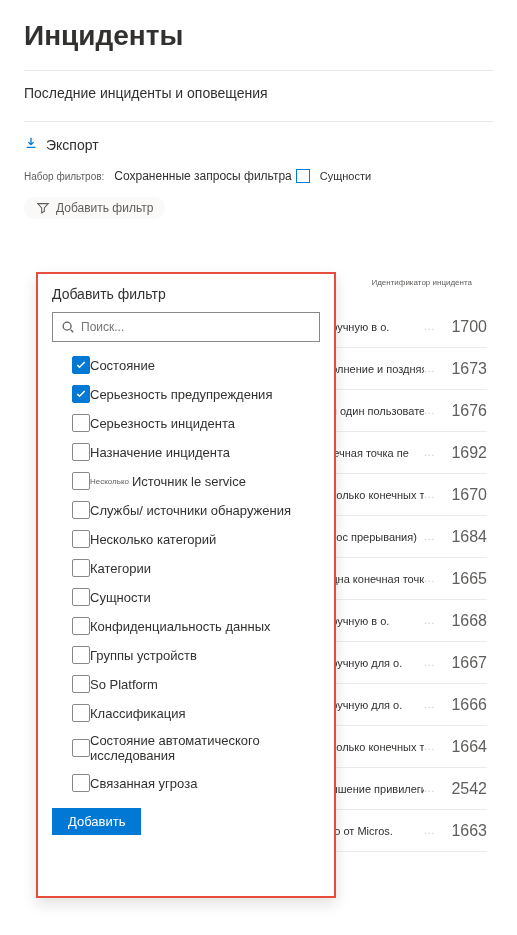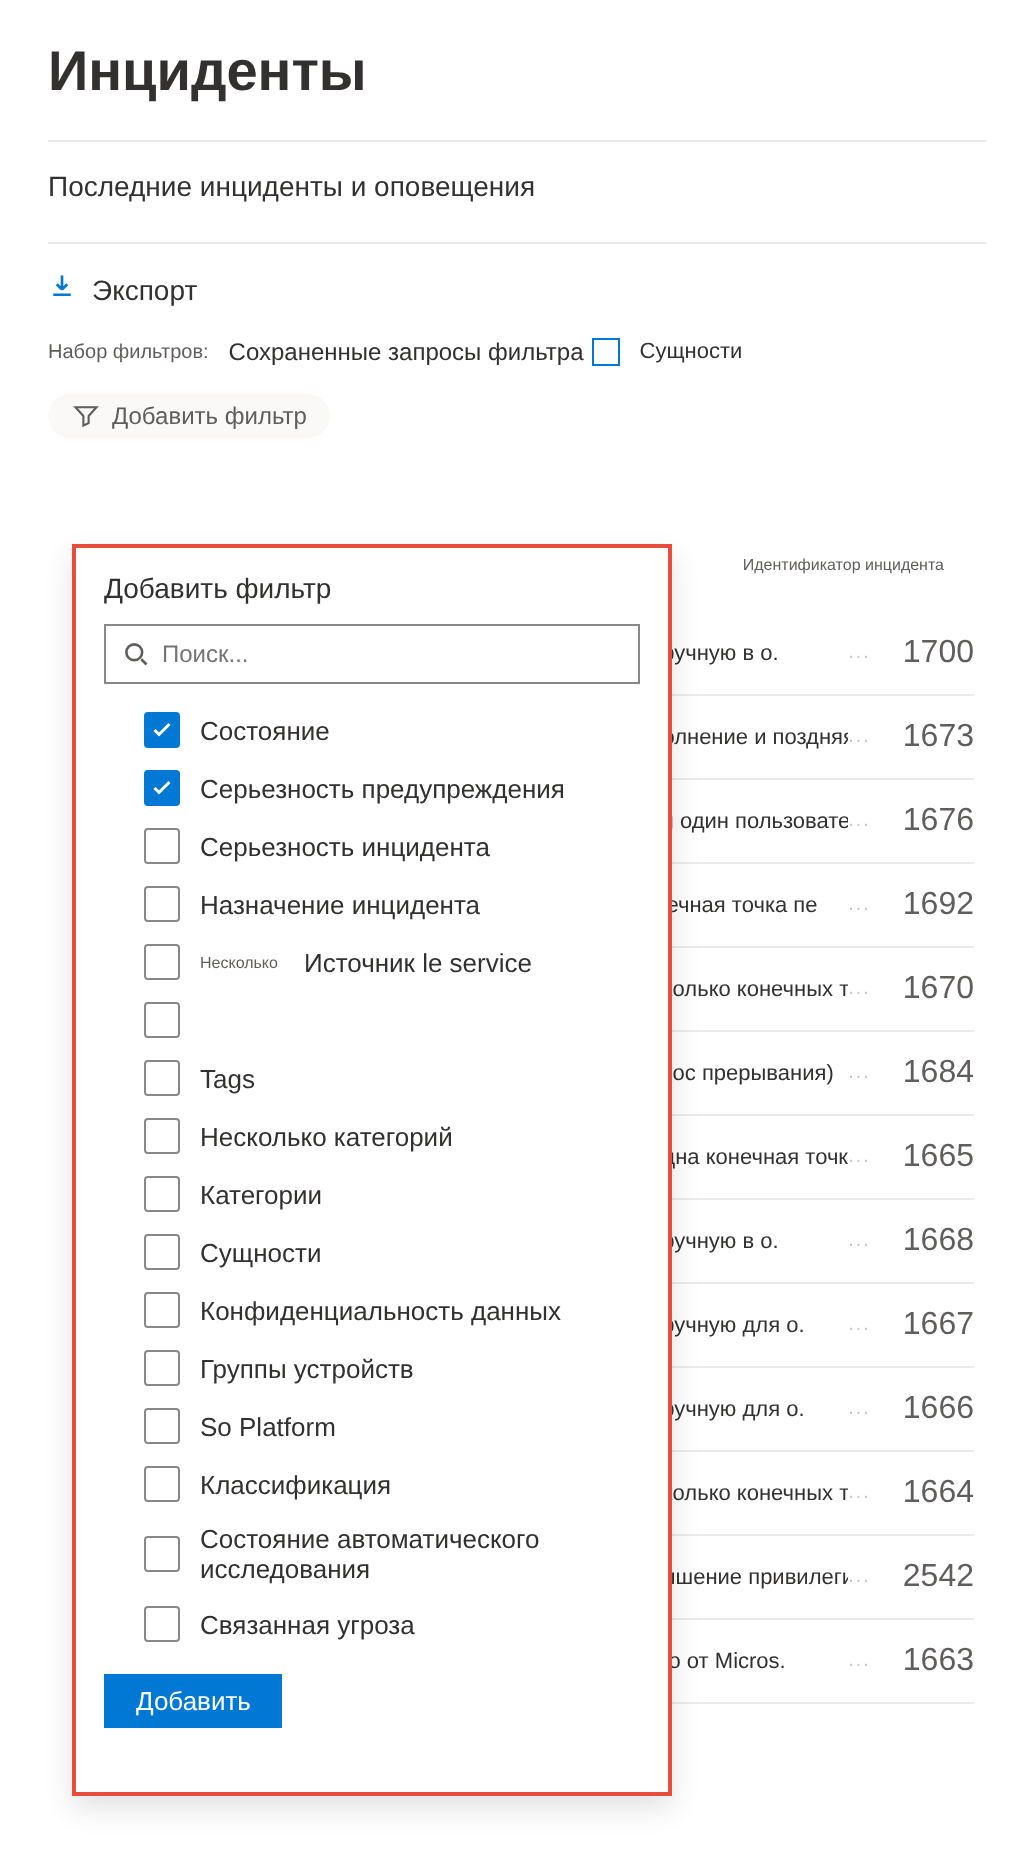--- a/index.html
+++ b/index.html
@@ -58,21 +58,21 @@
       display: flex; align-items: center; padding: 0 8px; gap: 6px;
       margin-bottom: 14px;
       justify-content: space-between;
     }
     .search-box input {
       border: none; outline: none; flex: 1; font-size: 12px;
       color: #605e5c;
     }
     .search-box .mag { width: 14px; height: 14px; }
     .options { display: flex; flex-direction: column; gap: 11px; }
-    .opt { display: flex; align-items: center; gap: 10px; font-size: 13px; cursor: pointer; padding-left: 20px; }
+    .opt { display: flex; align-items: center; font-size: 13px; cursor: pointer; padding-left: 20px; }
     .cb {
       width: 18px; height: 18px; border: 1px solid #8a8886; border-radius: 2px;
       display: inline-flex; align-items: center; justify-content: center;
       flex-shrink: 0;
     }
     .cb.checked { background: #0078d4; border-color: #0078d4; }
     .cb.checked svg { display:block; }
     .cb svg { display:none; width:12px; height:12px; }
     .opt .ex { font-size: 8px; color: #605e5c; margin-right: 3px;}
     .add-btn {
@@ -267,24 +267,21 @@
         <span class="cb"></span>
         <span>Назначение инцидента</span>
       </div>
       <div class="opt">
         <span class="cb"></span>
         <span class="ex">Несколько</span>
         <span>Источник le service</span>
       </div>
       <div class="opt">
         <span class="cb"></span>
-      </div>
-      <div class="opt">
-        <span class="cb"></span>
-        <span>Tags</span>
+        <span>Службы/ источники обнаружения</span>
       </div>
       <div class="opt">
         <span class="cb"></span>
         <span>Несколько категорий</span>
       </div>
       <div class="opt">
         <span class="cb"></span>
         <span>Категории</span>
       </div>
       <div class="opt">

